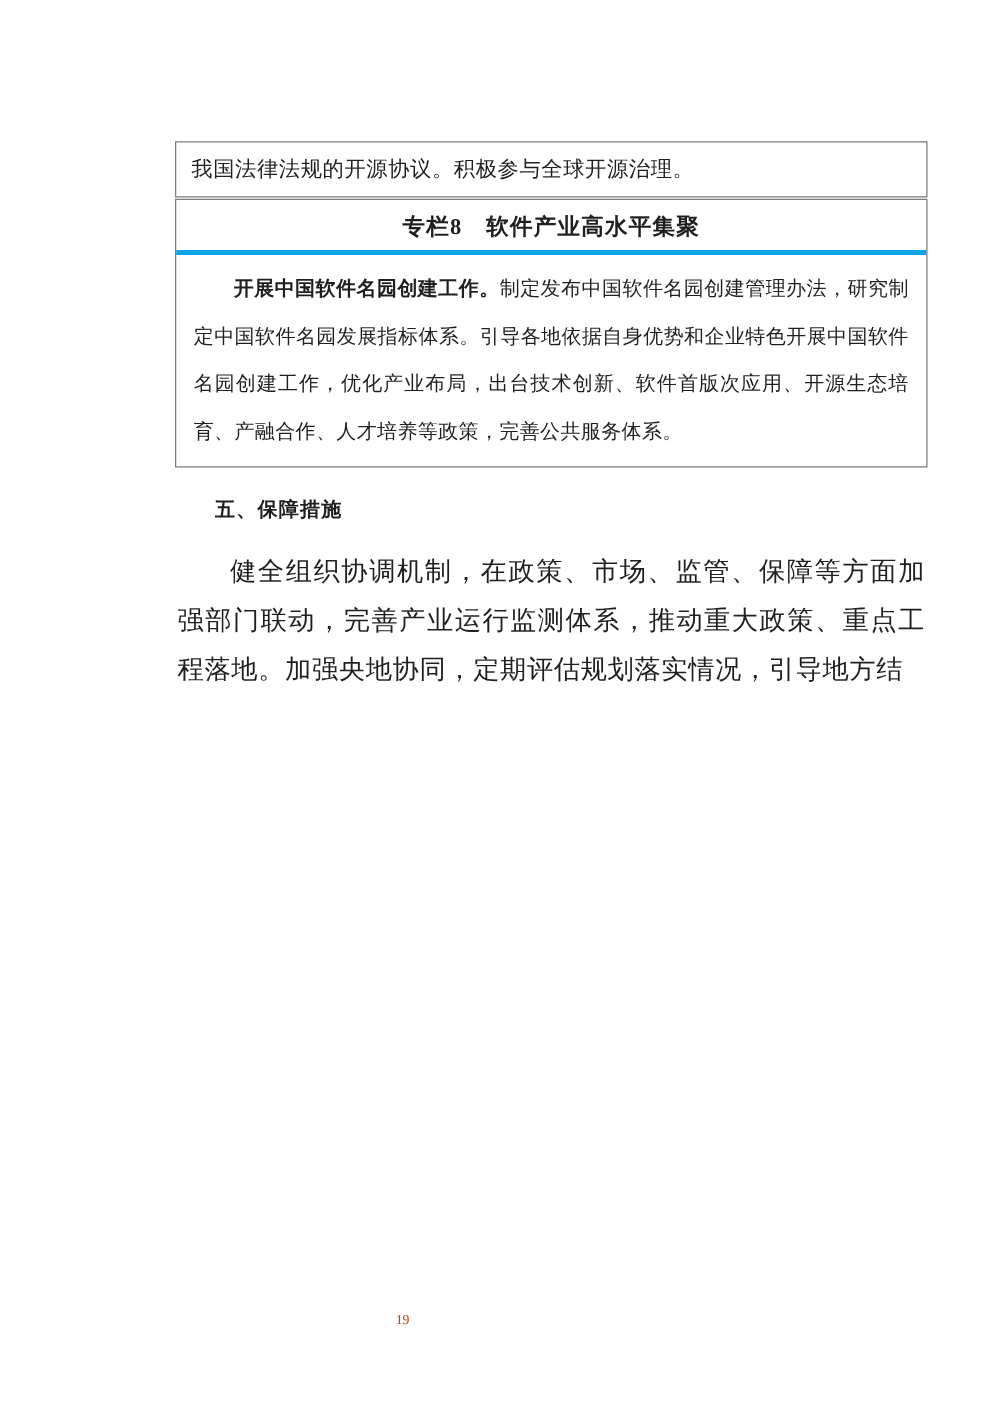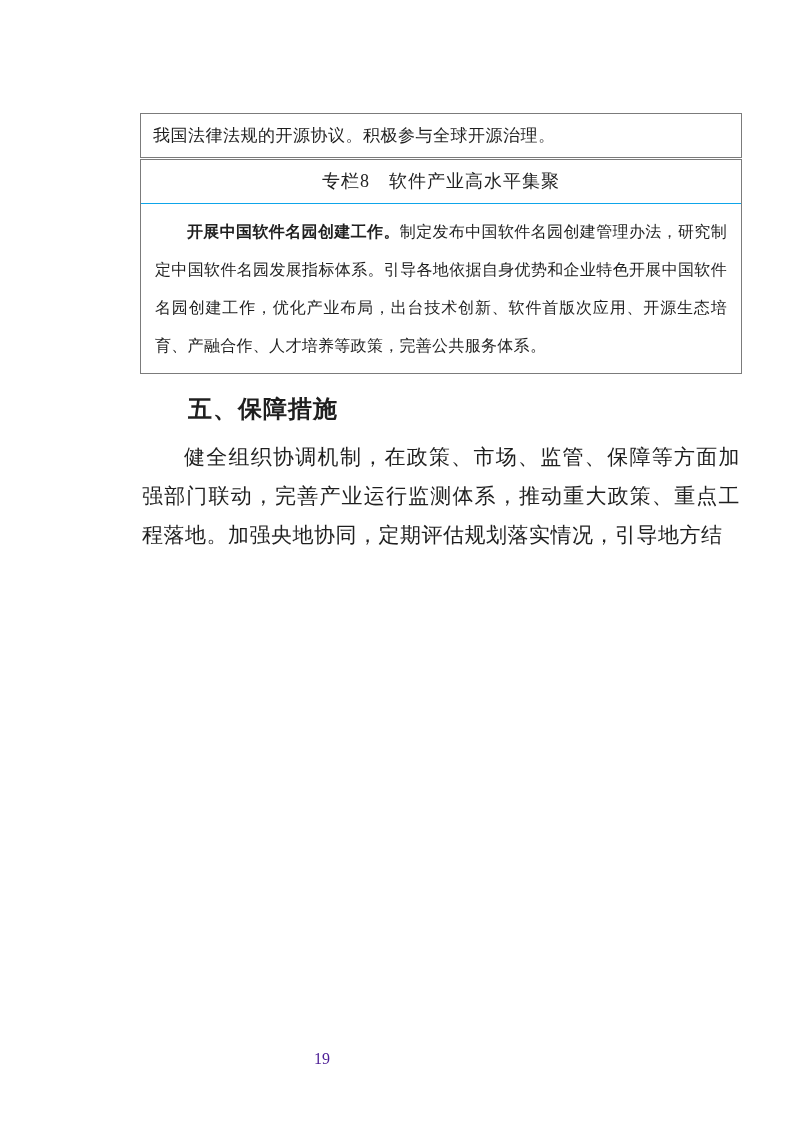--- a/index.html
+++ b/index.html
@@ -49,25 +49,25 @@
   }
 
   
   .callout {
     box-sizing: border-box;
     margin-top: 1px;
     border: 1px solid #7b7b7b;
   }
   .callout-title {
     box-sizing: border-box;
-    border-bottom: 1px solid #0ea5e9;
+    border-bottom: 4px solid #0ea5e9;
     height: 44px;
     line-height: 43px;
     text-align: center;
-    font-weight: normal;
+    font-weight: bold;
     font-size: 18px;
     letter-spacing: 1px;
   }
   .callout-body {
     padding: 5px 10px 4px 10px;
   }
   .callout-para {
     margin: 4px;
     font-size: 16px;
     line-height: 38px;
@@ -79,42 +79,42 @@
   .callout-para .lead {
     font-weight: bold;
   }
 
   
   .heading-1 {
     margin: 21px 0 0 0;
     padding-left: 2em;
     font-family: "Liberation Sans", "DejaVu Sans", sans-serif;
     font-weight: bold;
-    font-size: 24px;
+    font-size: 16px;
     line-height: 28px;
     letter-spacing: 1px;
   }
   .heading-2 {
     margin: 16px 0 0 0;
     padding-left: 2em;
     font-weight: bold;
     font-size: 21px;
     line-height: 28px;
     letter-spacing: 1px;
   }
 
   
   .page-number {
     position: absolute;
     top: 1050px;
     left: 0;
     width: 644px;
     text-align: center;
-    font-size: 16px;
-    color: #4c1d95;
+    font-size: 11px;
+    color: #c2410c;
   }
 </style>
 </head>
 <body>
 
 <div class="page">
   <div class="content">
 
     <div class="cont-box">
       <span>我国法律法规的开源协议。积极参与全球开源治理。</span>

